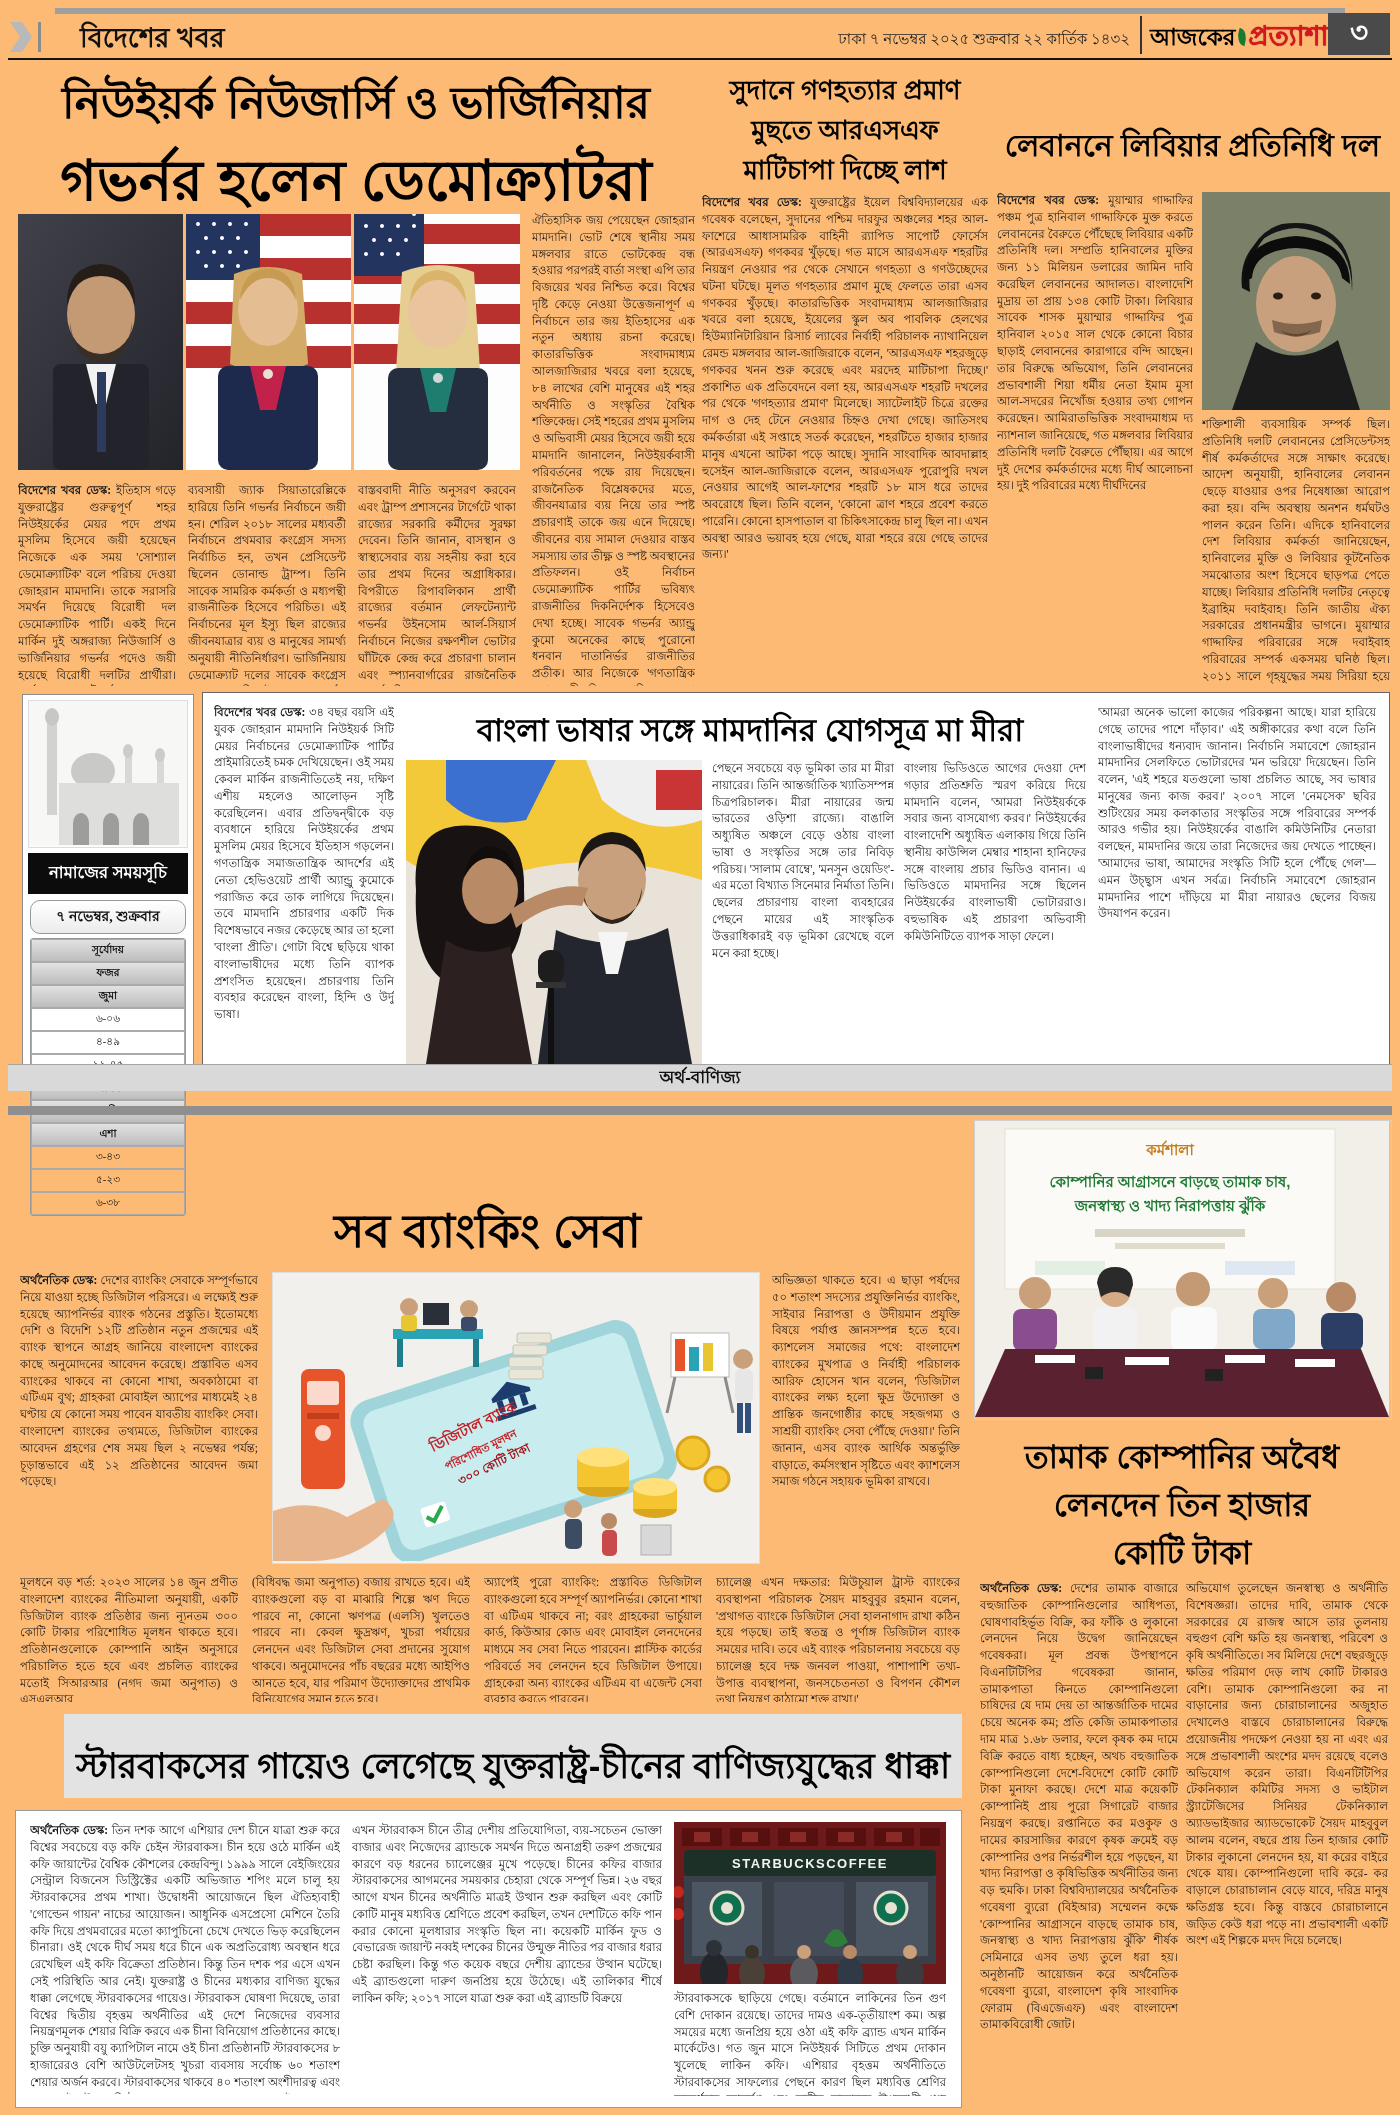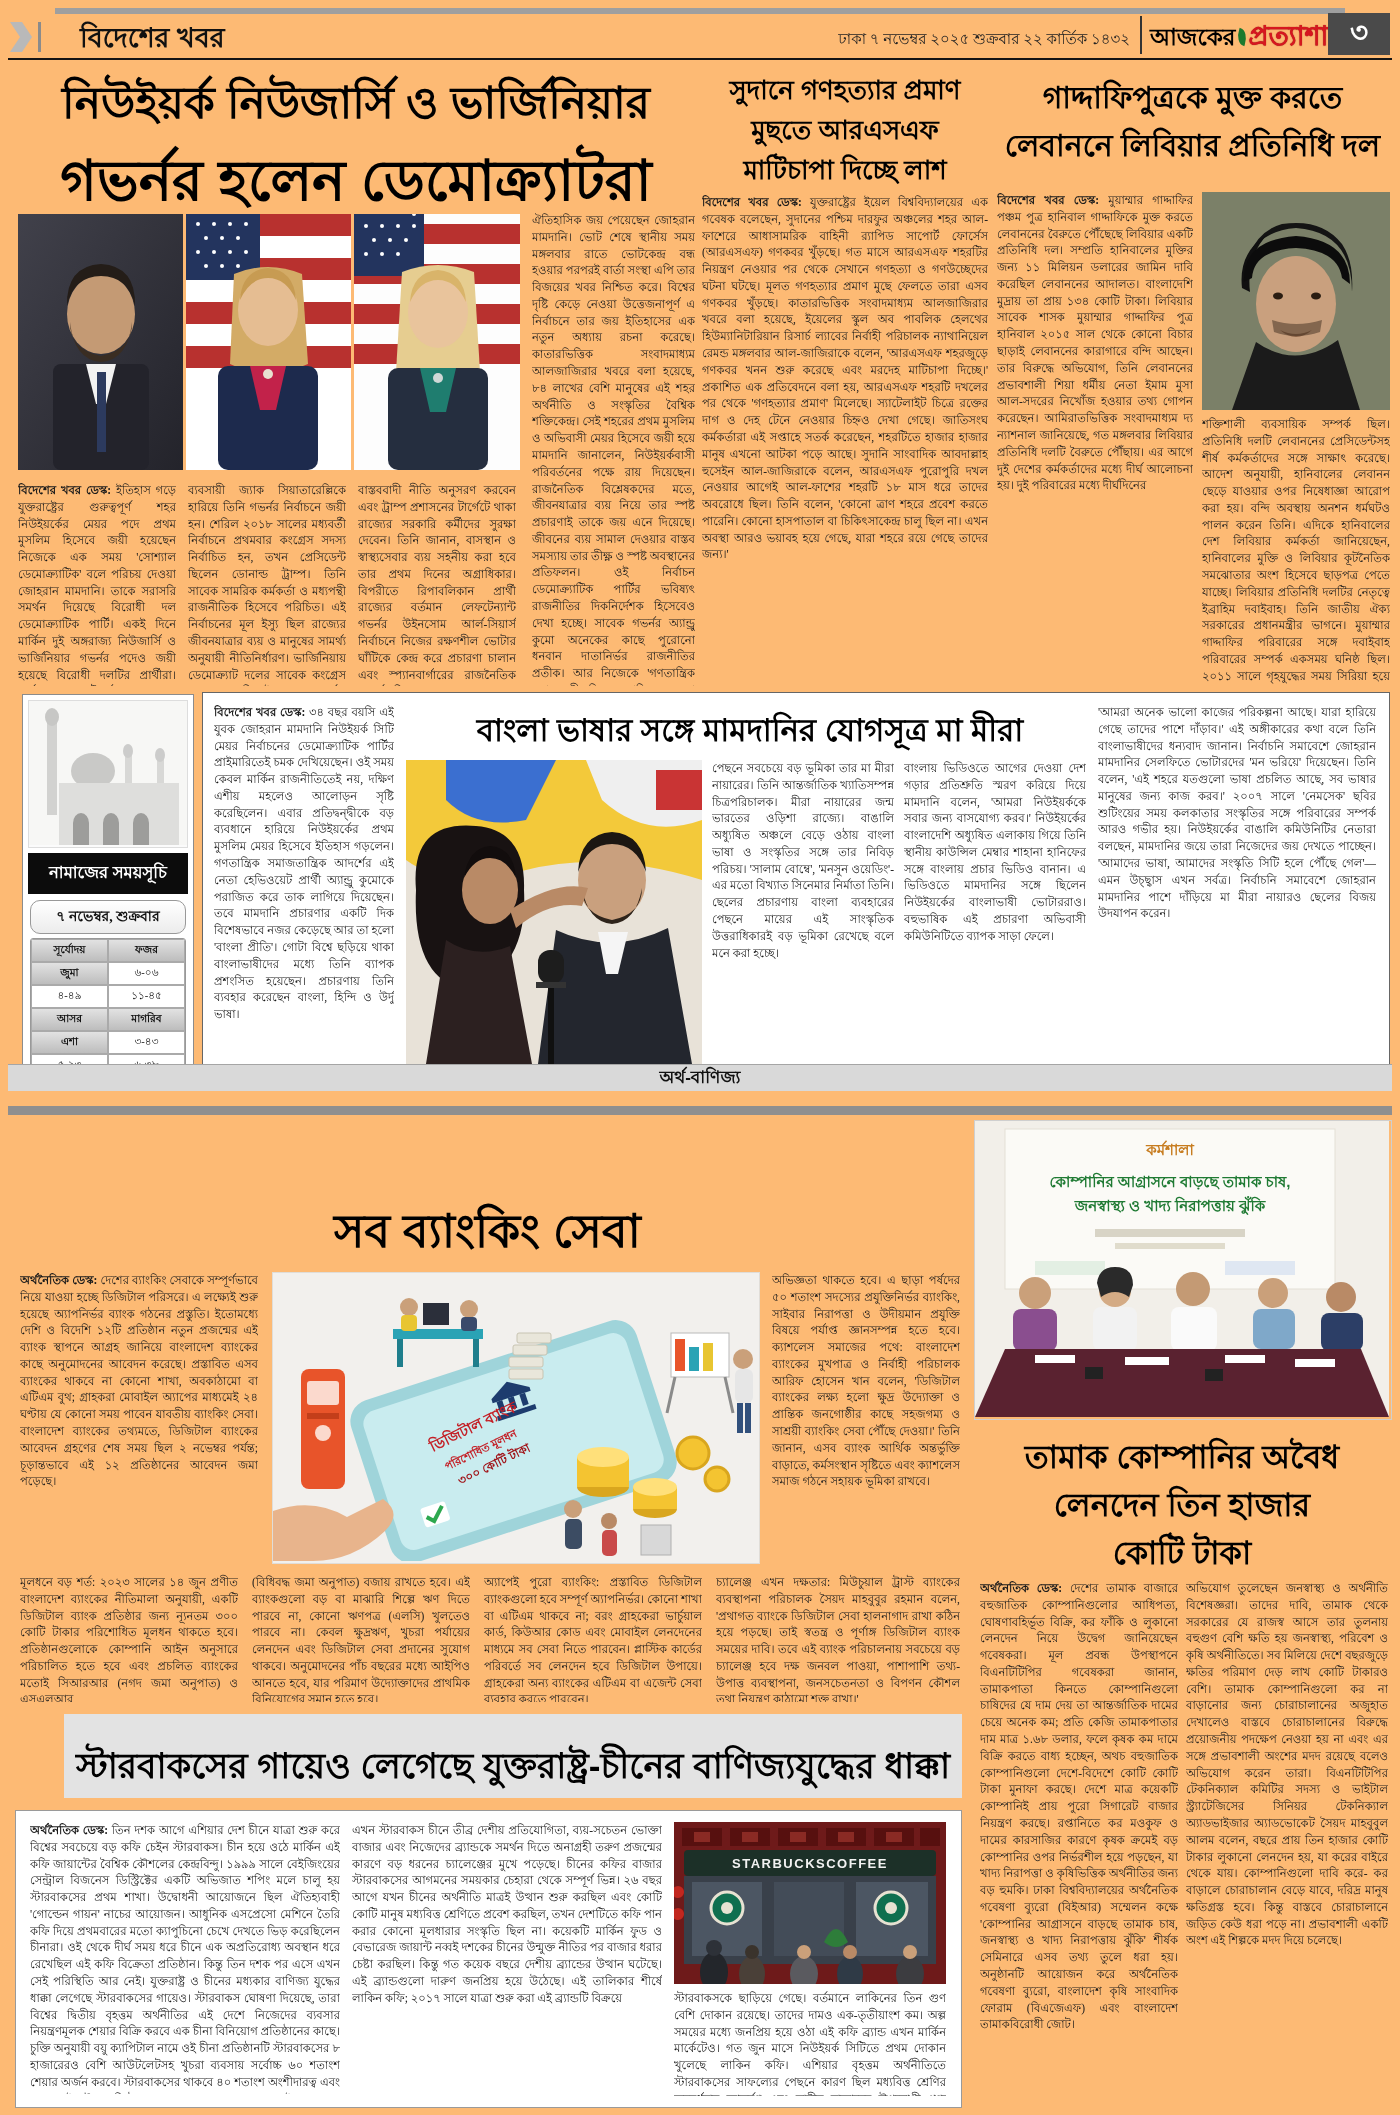--- a/index.html
+++ b/index.html
@@ -5,21 +5,21 @@
   html,body{margin:0;padding:0;background:#e8e8e8;}
   .page{position:relative;width:1400px;height:2115px;background:#fdba74;margin:0 auto;
         font-family:"Liberation Serif","DejaVu Serif",serif;color:#111;overflow:hidden;}
   .abs{position:absolute;}
   .col{position:absolute;font-size:11.5px;line-height:1.46;text-align:justify;color:#1a1a1a;overflow:hidden;}
   .col b{font-weight:bold;}
   .hl{position:absolute;font-family:"Liberation Sans","DejaVu Sans",sans-serif;font-weight:800;color:#000;
       text-align:center;letter-spacing:0;}
   .nowrap{white-space:nowrap;}
   .bar{position:absolute;}
-  .prayer-table{display:grid;grid-template-columns:1fr 1fr;border:1px solid #999;border-radius:3px;overflow:hidden;}
+  .prayer-table{display:grid;grid-template-columns:1fr;border:1px solid #999;border-radius:3px;overflow:hidden;}
   .prayer-table div{border:0.5px solid #aaa;text-align:center;font-size:10.5px;padding:2px 0;}
   .plabel{background:linear-gradient(#e2e2e2,#bdbdbd);font-weight:bold;}
   svg text{font-family:"Liberation Sans","DejaVu Sans",sans-serif;}
 </style>
 </head>
 <body>
 
 <div class="page">
 
   <div class="bar" style="left:55px;top:8px;width:1290px;height:6px;background:#9f9f9f;"></div>
@@ -136,21 +136,20 @@
   <div class="col" style="left:358px;top:482px;width:158px;height:204px;">বাস্তববাদী নীতি অনুসরণ করবেন এবং ট্রাম্প প্রশাসনের টার্গেটে থাকা রাজ্যের সরকারি কর্মীদের সুরক্ষা দেবেন। তিনি জানান, বাসস্থান ও স্বাস্থ্যসেবার ব্যয় সহনীয় করা হবে তার প্রথম দিনের অগ্রাধিকার। বিপরীতে রিপাবলিকান প্রার্থী রাজ্যের বর্তমান লেফটেন্যান্ট গভর্নর উইনসোম আর্ল-সিয়ার্স নির্বাচনে নিজের রক্ষণশীল ভোটার ঘাঁটিকে কেন্দ্র করে প্রচারণা চালান এবং স্প্যানবার্গারের রাজনৈতিক রেকর্ড নিয়ে প্রশ্ন তোলেন। তবে বিষয়টি নিয়ে খুব একটা সফল হয়নি। এদিকে যুক্তরাষ্ট্রের সবচেয়ে বড় শহর নিউইয়র্কের মেয়র নির্বাচনে</div>
 
   <div class="hl" style="left:700px;top:70px;width:290px;font-size:26px;">সুদানে গণহত্যার প্রমাণ</div>
   <div class="hl" style="left:700px;top:110px;width:290px;font-size:26px;">মুছতে আরএসএফ</div>
   <div class="hl" style="left:700px;top:150px;width:290px;font-size:26px;">মাটিচাপা দিচ্ছে লাশ</div>
   <div class="col" style="left:702px;top:194px;width:286px;height:492px;">
     <b>বিদেশের খবর ডেস্ক:</b>
     <span>যুক্তরাষ্ট্রের ইয়েল বিশ্ববিদ্যালয়ের এক গবেষক বলেছেন, সুদানের পশ্চিম দারফুর অঞ্চলের শহর আল-ফাশেরে আধাসামরিক বাহিনী র‍্যাপিড সাপোর্ট ফোর্সেস (আরএসএফ) গণকবর খুঁড়ছে। গত মাসে আরএসএফ শহরটির নিয়ন্ত্রণ নেওয়ার পর থেকে সেখানে গণহত্যা ও গণউচ্ছেদের ঘটনা ঘটছে। মূলত গণহত্যার প্রমাণ মুছে ফেলতে তারা এসব গণকবর খুঁড়ছে। কাতারভিত্তিক সংবাদমাধ্যম আলজাজিরার খবরে বলা হয়েছে, ইয়েলের স্কুল অব পাবলিক হেলথের হিউম্যানিটারিয়ান রিসার্চ ল্যাবের নির্বাহী পরিচালক ন্যাথানিয়েল রেমন্ড মঙ্গলবার আল-জাজিরাকে বলেন, 'আরএসএফ শহরজুড়ে গণকবর খনন শুরু করেছে এবং মরদেহ মাটিচাপা দিচ্ছে।' প্রকাশিত এক প্রতিবেদনে বলা হয়, আরএসএফ শহরটি দখলের পর থেকে 'গণহত্যার প্রমাণ' মিলেছে। স্যাটেলাইট চিত্রে রক্তের দাগ ও দেহ টেনে নেওয়ার চিহ্নও দেখা গেছে। জাতিসংঘ কর্মকর্তারা এই সপ্তাহে সতর্ক করেছেন, শহরটিতে হাজার হাজার মানুষ এখনো আটকা পড়ে আছে। সুদানি সাংবাদিক আবদাল্লাহ হুসেইন আল-জাজিরাকে বলেন, আরএসএফ পুরোপুরি দখল নেওয়ার আগেই আল-ফাশের শহরটি ১৮ মাস ধরে তাদের অবরোধে ছিল। তিনি বলেন, 'কোনো ত্রাণ শহরে প্রবেশ করতে পারেনি। কোনো হাসপাতাল বা চিকিৎসাকেন্দ্র চালু ছিল না। এখন অবস্থা আরও ভয়াবহ হয়ে গেছে, যারা শহরে রয়ে গেছে তাদের জন্য।'</span>
   </div>
 
-  <div class="hl" style="left:995px;top:74px;width:395px;font-size:30px;">গাদ্দাফিপুত্রকে মুক্ত করতে</div>
   <div class="hl" style="left:995px;top:122px;width:395px;font-size:30px;">লেবাননে লিবিয়ার প্রতিনিধি দল</div>
   <div class="col" style="left:997px;top:192px;width:196px;height:494px;">
     <b>বিদেশের খবর ডেস্ক:</b>
     <span>মুয়াম্মার গাদ্দাফির পঞ্চম পুত্র হানিবাল গাদ্দাফিকে মুক্ত করতে লেবাননের বৈরুতে পৌঁছেছে লিবিয়ার একটি প্রতিনিধি দল। সম্প্রতি হানিবালের মুক্তির জন্য ১১ মিলিয়ন ডলারের জামিন দাবি করেছিল লেবাননের আদালত। বাংলাদেশি মুদ্রায় তা প্রায় ১৩৪ কোটি টাকা। লিবিয়ার সাবেক শাসক মুয়াম্মার গাদ্দাফির পুত্র হানিবাল ২০১৫ সাল থেকে কোনো বিচার ছাড়াই লেবাননের কারাগারে বন্দি আছেন। তার বিরুদ্ধে অভিযোগ, তিনি লেবাননের প্রভাবশালী শিয়া ধর্মীয় নেতা ইমাম মুসা আল-সদরের নিখোঁজ হওয়ার তথ্য গোপন করেছেন। আমিরাতভিত্তিক সংবাদমাধ্যম দ্য ন্যাশনাল জানিয়েছে, গত মঙ্গলবার লিবিয়ার প্রতিনিধি দলটি বৈরুতে পৌঁছায়। এর আগে দুই দেশের কর্মকর্তাদের মধ্যে দীর্ঘ আলোচনা হয়। দুই পরিবারের মধ্যে দীর্ঘদিনের</span>
   </div>
   <div class="abs" style="left:1202px;top:192px;width:188px;height:218px;">
     <svg width="188" height="218" viewBox="0 0 188 218">
       <rect width="188" height="218" fill="#7b8068"></rect>
       <rect width="188" height="218" fill="url(#g2)"></rect>
       <ellipse cx="94" cy="112" rx="40" ry="48" fill="#c9a07e"></ellipse>

